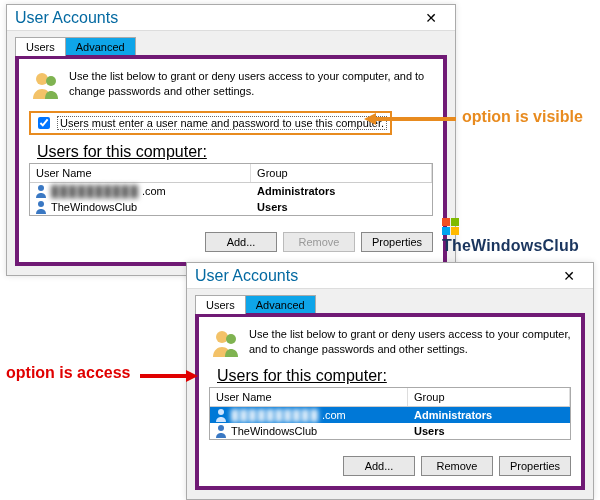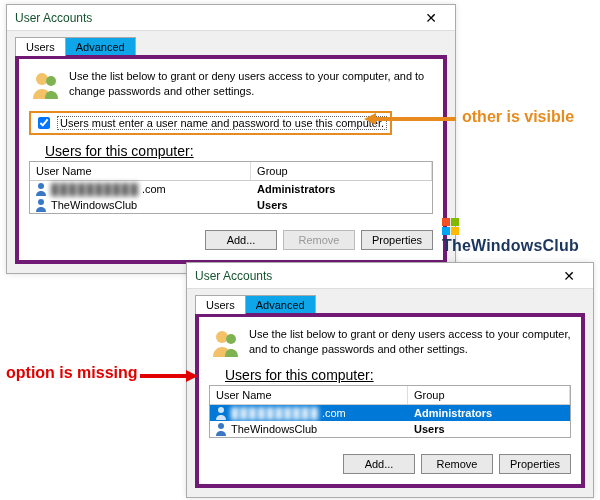--- a/index.html
+++ b/index.html
@@ -20,21 +20,21 @@
   box-shadow: 0 0 6px rgba(0,0,0,0.12);
 }
 .titlebar {
   height: 26px;
   background: #fff;
   border-bottom: 1px solid #ddd;
   display: flex;
   align-items: center;
   padding: 0 4px 0 8px;
 }
-.titlebar .title { flex: 1; font-size: 12px; color: #14532d; }
+.titlebar .title { flex: 1; font-size: 16px; color: #0369a1; }
 .titlebar .close {
   width: 40px; height: 24px;
   display: flex; align-items: center; justify-content: center;
   font-size: 14px; cursor: pointer;
 }
 .tabstrip {
   display: flex;
   padding: 6px 8px 0 8px;
   gap: 0;
 }
@@ -62,21 +62,21 @@
 .checkbox-row {
   border: 2px solid #e88b1f;
   display: inline-flex;
   align-items: center;
   gap: 4px;
   padding: 1px 3px;
   margin: 2px 0 6px 0;
 }
 .checkbox-row input { width: 12px; height: 12px; }
 .checkbox-row label { font-size: 11px; border: 1px dotted #666; padding: 0 2px; }
-.section-label { font-size: 14px; margin: 2px 16px; text-decoration: underline; }
+.section-label { font-size: 16px; margin: 2px 8px; text-decoration: underline; }
 .userlist {
   border: 1px solid #aaa;
   background: #fff;
   font-size: 11px;
 }
 .ul-header { display: flex; border-bottom: 1px solid #ccc; background: #fff; }
 .ul-header div { padding: 3px 6px; border-right: 1px solid #ddd; }
 .ul-col-name { flex: 0 0 55%; }
 .ul-col-group { flex: 1; }
 .ul-row { display: flex; padding: 1px 0; align-items: center; }
@@ -184,21 +184,21 @@
     <div class="buttons">
       <button class="btn">Add...</button>
       <button class="btn disabled">Remove</button>
       <button class="btn">Properties</button>
     </div>
   </div>
 </div>
 
 <div class="arrow-head left orange" style="left:364px; top:113px;"></div>
 <div class="arrow-line orange" style="left:376px; top:117px; width:80px;"></div>
-<div class="annot orange" style="left:462px; top:108px;">other is visible</div>
+<div class="annot orange" style="left:462px; top:108px;">option is visible</div>
 
 <div class="watermark" style="left:442px; top:218px;">
   <span class="logo" style="position:relative;">
     <span class="sq" style="left:0;top:0;background:#f25022;"></span>
     <span class="sq" style="left:9px;top:0;background:#7fba00;"></span>
     <span class="sq" style="left:0;top:9px;background:#00a4ef;"></span>
     <span class="sq" style="left:9px;top:9px;background:#ffb900;"></span>
   </span>
   <span>TheWindowsClub</span>
 </div>
@@ -253,15 +253,15 @@
       </div>
     </div>
     <div class="buttons">
       <button class="btn">Add...</button>
       <button class="btn">Remove</button>
       <button class="btn">Properties</button>
     </div>
   </div>
 </div>
 
-<div class="annot red" style="left:6px; top:364px;">option is missing</div>
+<div class="annot red" style="left:6px; top:364px;">option is access</div>
 <div class="arrow-line red" style="left:140px; top:374px; width:46px;"></div>
 <div class="arrow-head right red" style="left:186px; top:370px;"></div>
 
 </body></html>

